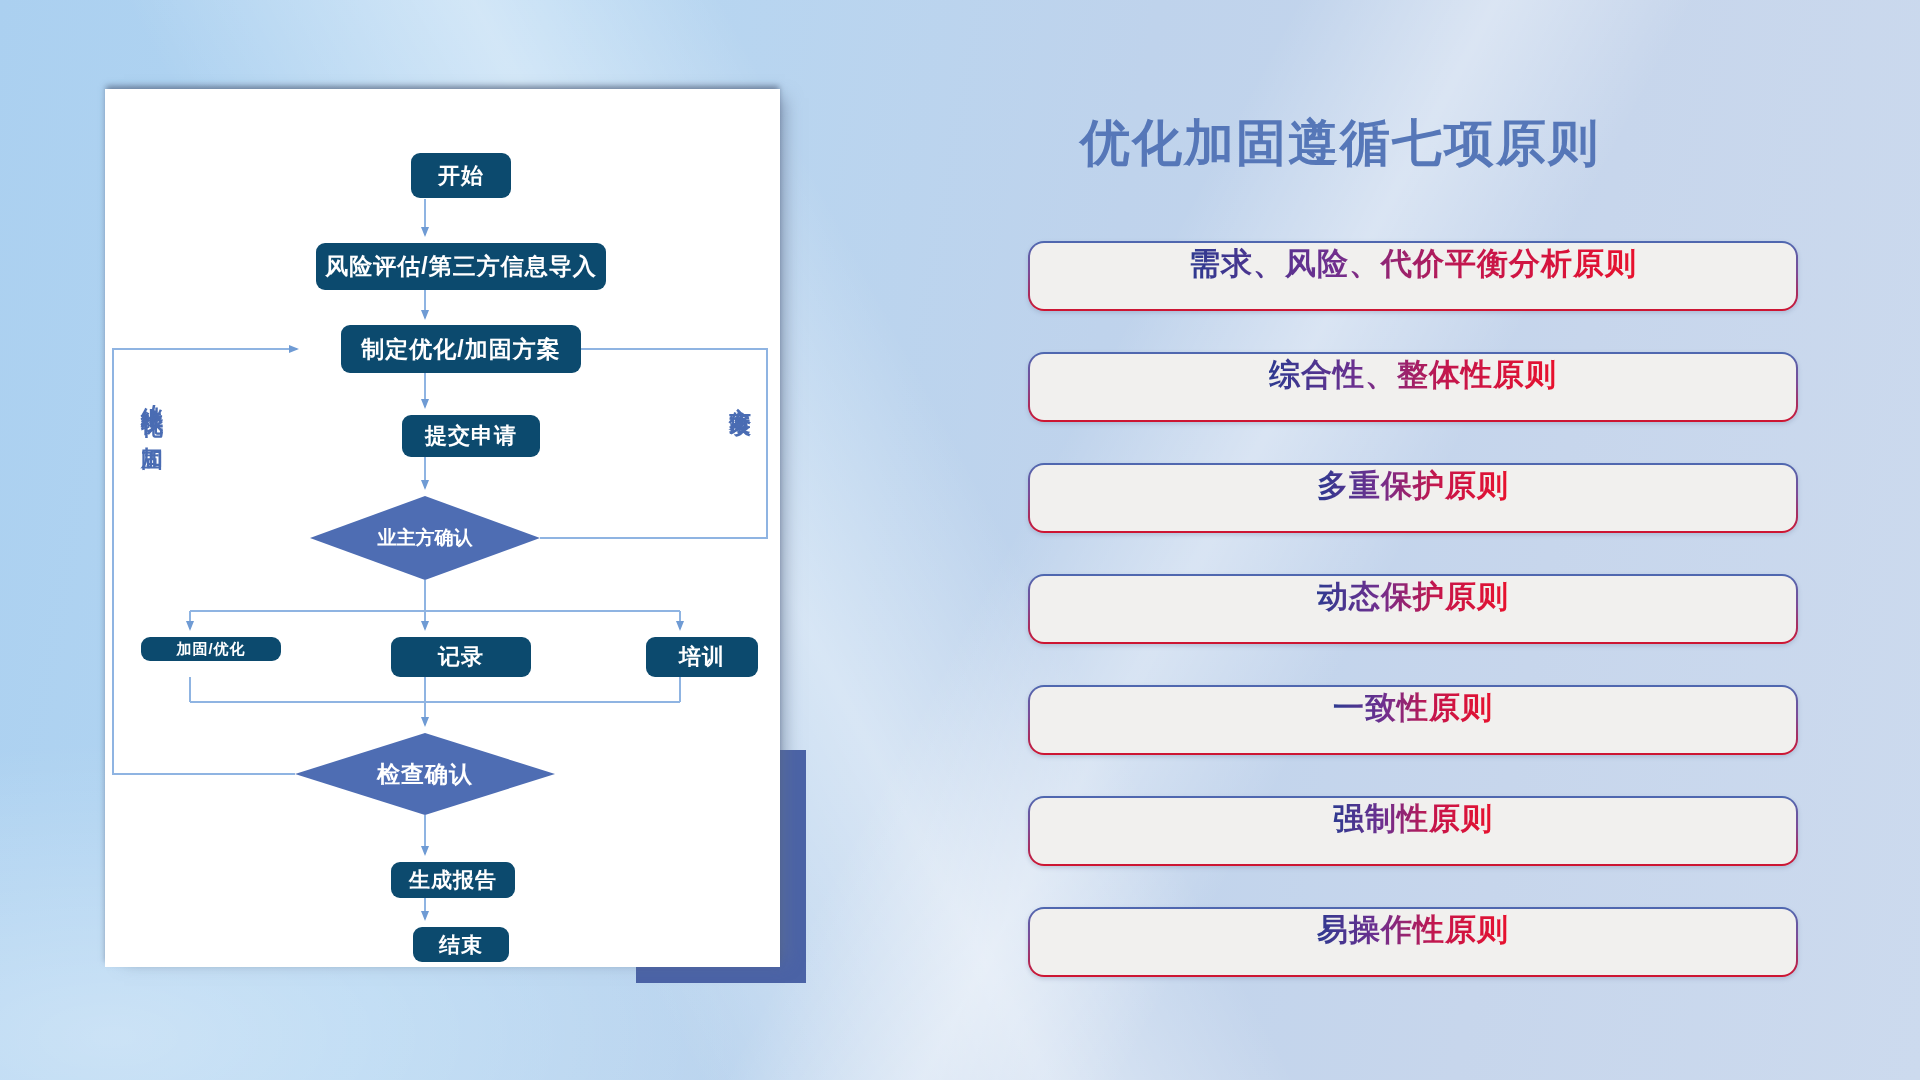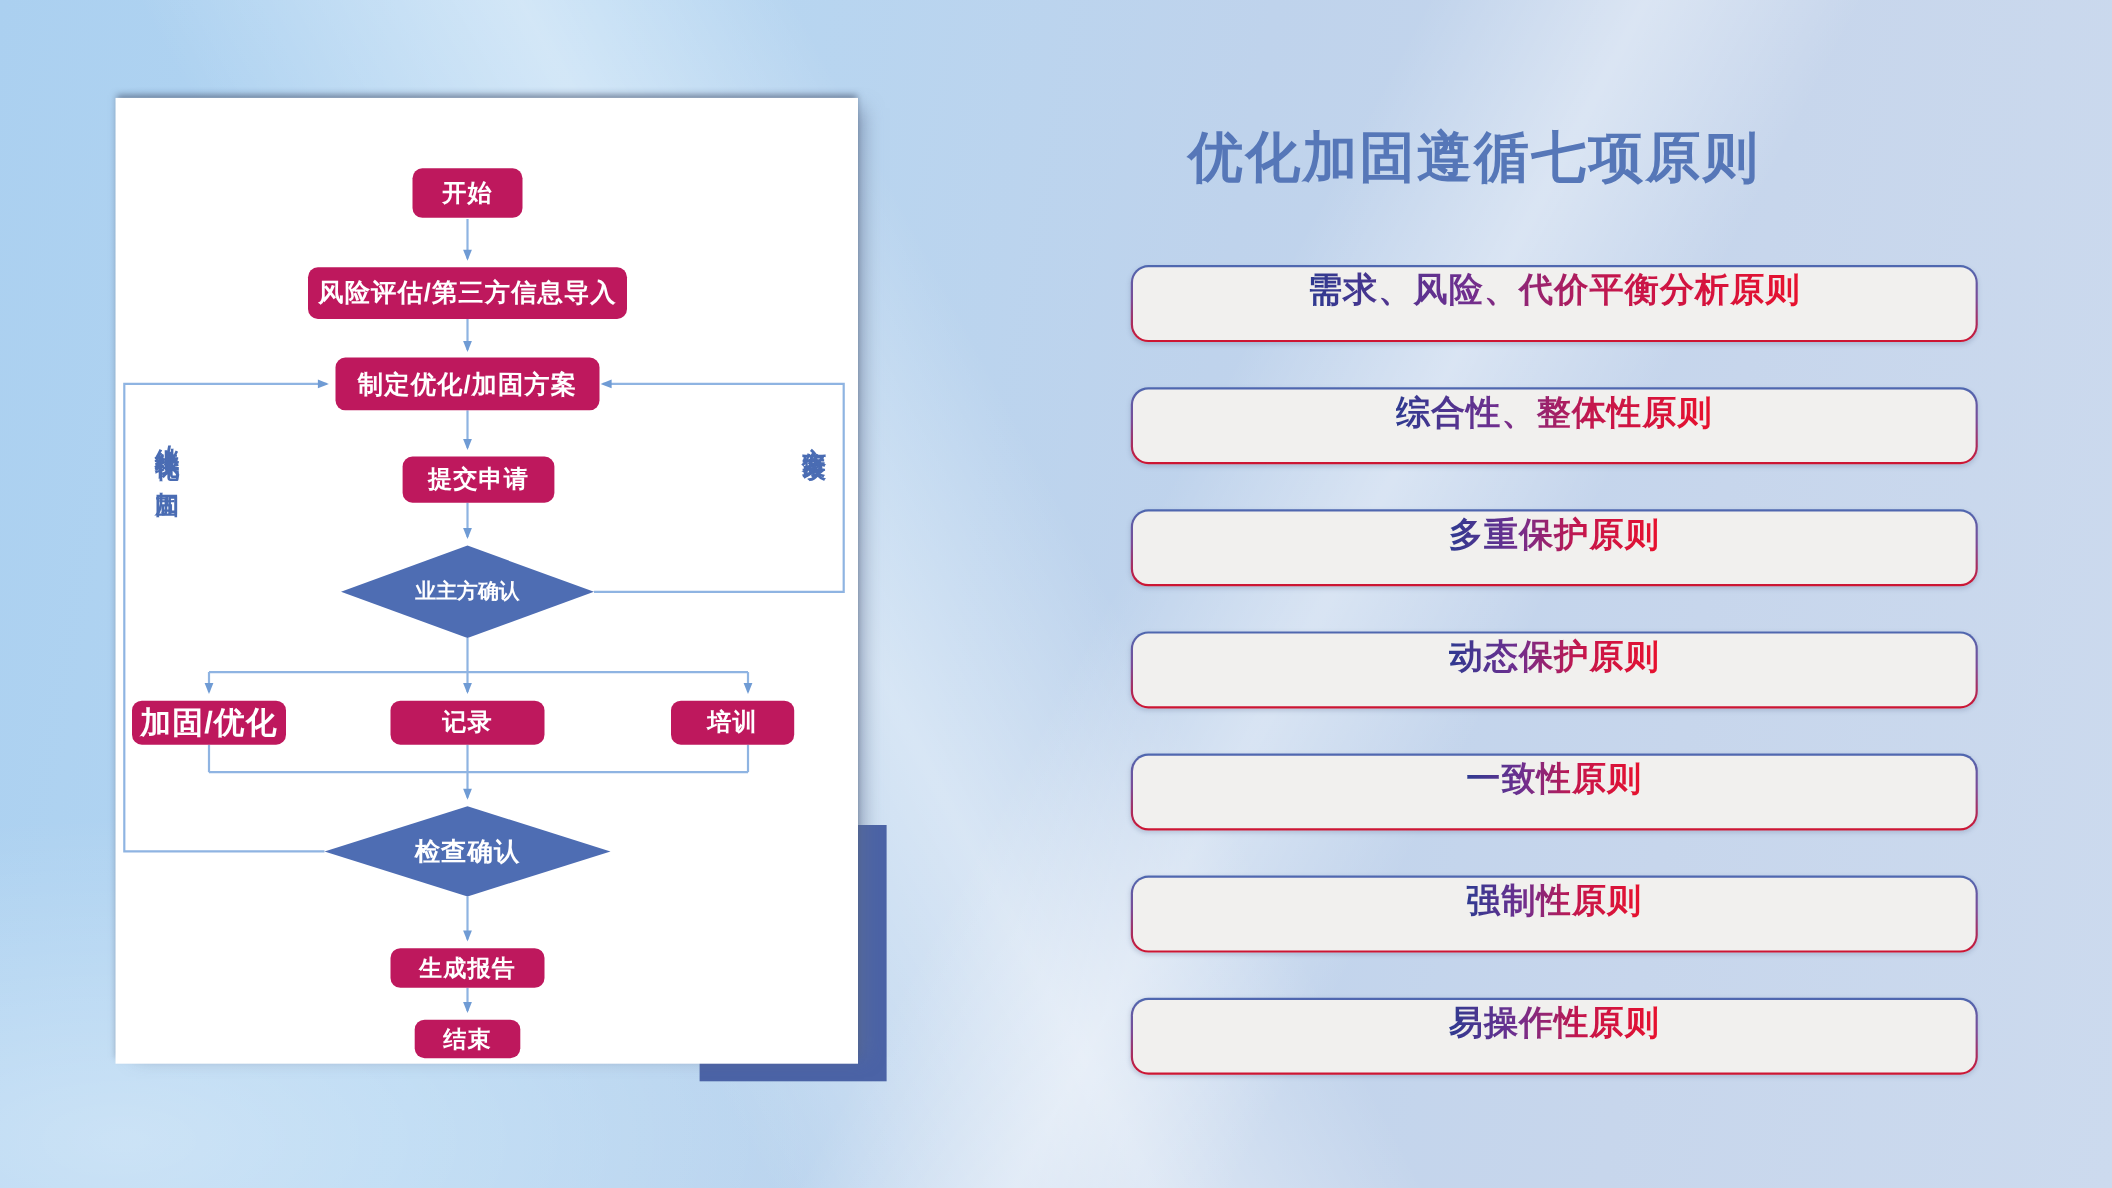--- a/index.html
+++ b/index.html
@@ -20,31 +20,31 @@
   }
   .flow-card{
     position:absolute;left:105px;top:89px;width:675px;height:878px;
     background:#ffffff;z-index:2;
     box-shadow:0 -4px 6px -1px rgba(72,88,115,.65), 12px 2px 16px -7px rgba(100,115,145,.55);
   }
   .flow-card svg{position:absolute;left:0;top:0;}
 
   .node{
     position:absolute;display:flex;align-items:center;justify-content:center;
-    background:#be185d;color:#ffffff;font-weight:700;border-radius:9px;
-    font-size:22px;letter-spacing:1px;z-index:3;white-space:nowrap;
+    background:#0c4a6e;color:#ffffff;font-weight:700;border-radius:9px;
+    font-size:22px;letter-spacing:1px;z-index:3;white-space:nowrap;margin-left:36px;
   }
   .n-start   {left:270px;top:64px; width:100px;height:45px;}
   .n-risk    {left:175px;top:154px;width:290px;height:47px;font-size:23px;}
   .n-plan    {left:200px;top:236px;width:240px;height:48px;font-size:23px;}
   .n-submit  {left:261px;top:326px;width:138px;height:42px;}
-  .n-harden  {left:15px; top:548px;width:140px;height:40px;font-size:28px;}
+  .n-harden  {left:0; top:548px;width:140px;height:24px;font-size:15px;}
   .n-record  {left:250px;top:548px;width:140px;height:40px;}
   .n-training{left:505px;top:548px;width:112px;height:40px;}
-  .n-report  {left:250px;top:773px;width:140px;height:36px;font-size:21px;}
+  .n-report  {left:250px;top:773px;width:124px;height:36px;font-size:21px;}
   .n-end     {left:272px;top:838px;width:96px; height:35px;font-size:21px;text-align:right;}
 
   .diamond-label{
     position:absolute;display:flex;align-items:center;justify-content:center;
     color:#ffffff;font-weight:700;z-index:4;white-space:nowrap;
   }
   .lbl-owner{left:205px;top:407px;width:230px;height:84px;font-size:19px;}
   .lbl-check{left:190px;top:644px;width:260px;height:82px;font-size:23px;letter-spacing:1px;}
 
   .vlabel{

